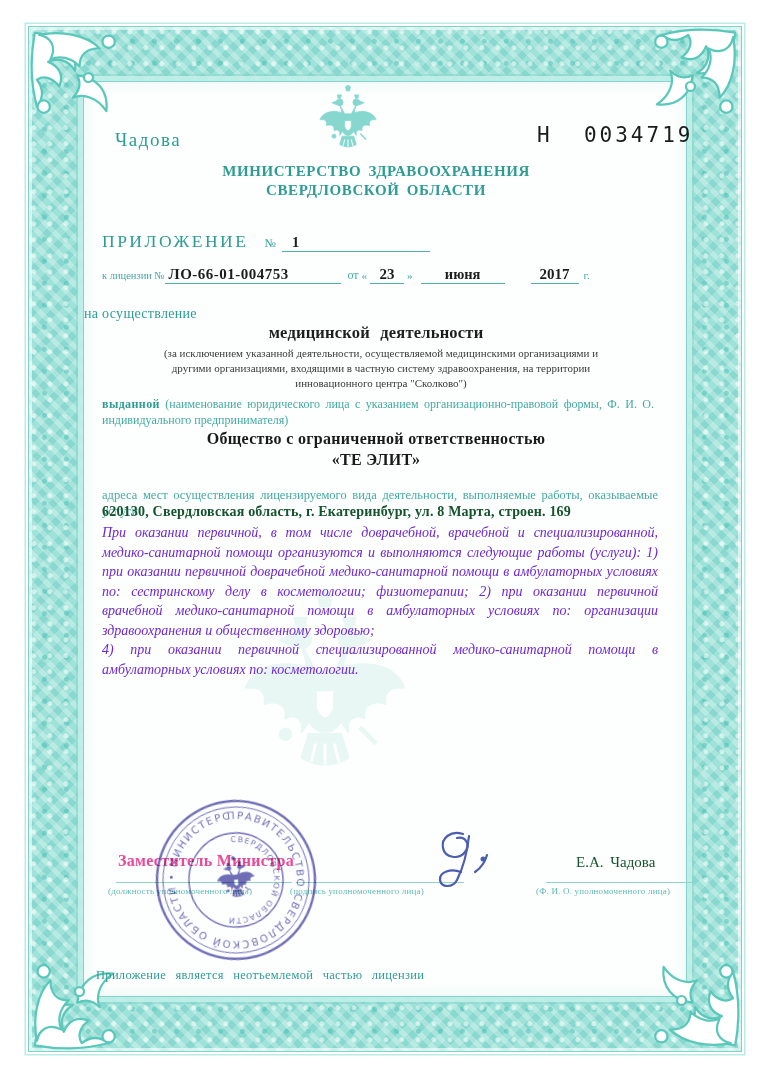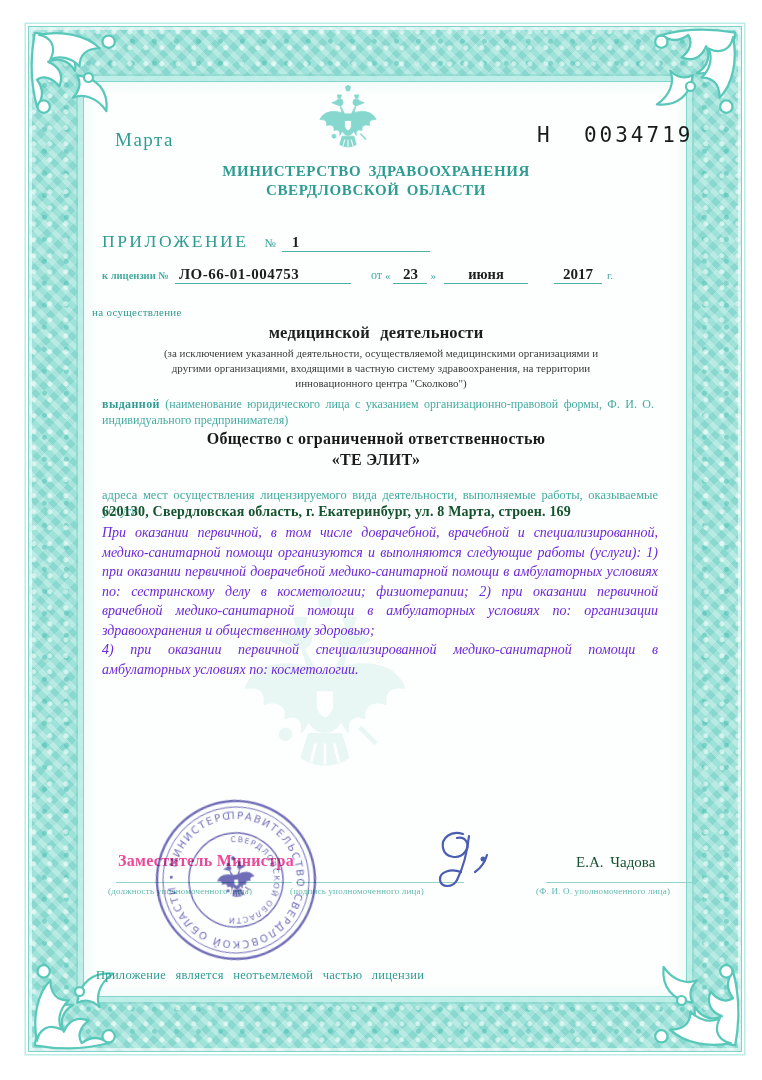--- a/index.html
+++ b/index.html
@@ -40,30 +40,30 @@
 
   .ministry{left:96px;top:162px;width:560px;text-align:center;font-weight:bold;
             font-size:15px;line-height:19px;letter-spacing:.6px;word-spacing:3px;}
 
   .appendix-row{left:102px;top:231px;display:flex;align-items:baseline;}
   .appendix-label{font-size:17.5px;letter-spacing:2.5px;}
   .appendix-no-sign{font-size:12px;margin-left:16px;}
   .appendix-field{width:138px;margin-left:6px;text-align:left;padding-left:10px;font-size:14.5px;}
 
   .license-row{left:102px;top:266px;display:flex;align-items:baseline;}
-  .license-label{font-size:10.5px;font-weight:bold;}
-  .license-no{width:172px;margin-left:6px;font-size:15px;text-align:left;padding-left:4px;letter-spacing:.5px;}
-  .date-from{font-size:12px;margin-left:20px;}
+  .license-label{font-size:10.5px;}
+  .license-no{width:172px;margin-left:0;font-size:15px;text-align:left;padding-left:4px;letter-spacing:.5px;}
+  .date-from{font-size:12px;margin-left:7px;}
   .q{font-size:11px;margin:0 3px;}
   .day{width:34px;font-size:15px;}
   .month{width:84px;margin-left:5px;font-size:14.5px;}
   .year{width:48px;margin-left:26px;font-size:15px;}
   .g-suffix{font-size:11px;margin-left:5px;}
 
-  .activity-intro{left:92px;top:306px;font-size:11px;letter-spacing:.3px;}
+  .activity-intro{left:84px;top:306px;font-size:14px;letter-spacing:.3px;}
   .activity-title{left:96px;top:323px;width:560px;text-align:center;font-weight:bold;
                   font-size:16.5px;color:#1e1e1e;word-spacing:6px;letter-spacing:.2px;}
   .activity-note{left:146px;top:346px;width:470px;text-align:center;color:#3a3a3a;
                  font-size:11px;line-height:15px;}
 
   .issued{left:102px;top:397px;width:552px;font-size:12px;line-height:15.5px;
           text-align:justify;color:#45aaa1;}
   .issued b{color:#2f9c93;letter-spacing:.4px;}
 
   .company{left:96px;top:428px;width:560px;text-align:center;font-weight:bold;
@@ -148,21 +148,21 @@
       <use href="#flourish"></use>
     </svg>
   <svg class="corner bl">
       <use href="#flourish"></use>
     </svg>
 
   <svg class="abs watermark">
       <use href="#eagle"></use>
     </svg>
 
-  <div class="abs series teal">Марта</div>
+  <div class="abs series teal">Чадова</div>
   <svg class="abs emblem-top">
       <use href="#eagle"></use>
     </svg>
   <div class="abs serial">Н  0034719</div>
 
   <div class="abs ministry teal">
     <div>МИНИСТЕРСТВО ЗДРАВООХРАНЕНИЯ</div>
     <div>СВЕРДЛОВСКОЙ ОБЛАСТИ</div>
   </div>
 

